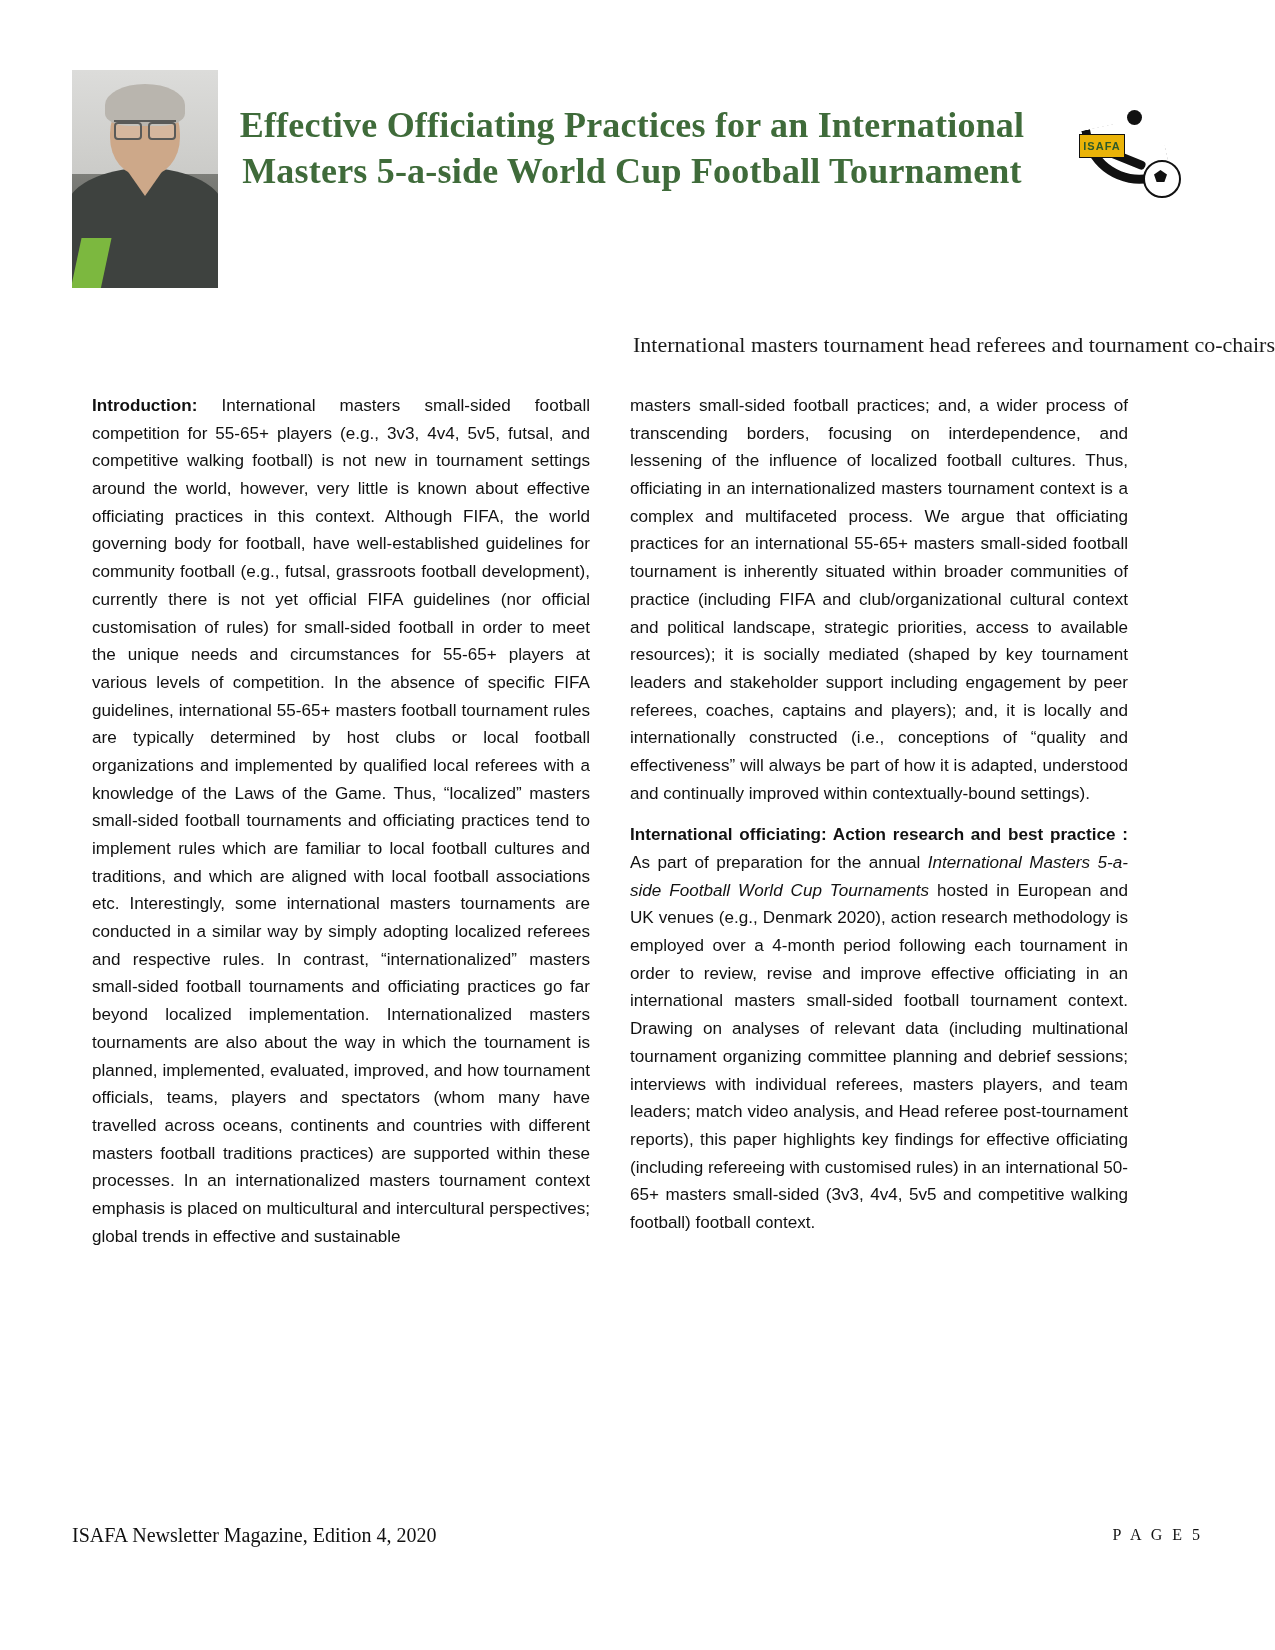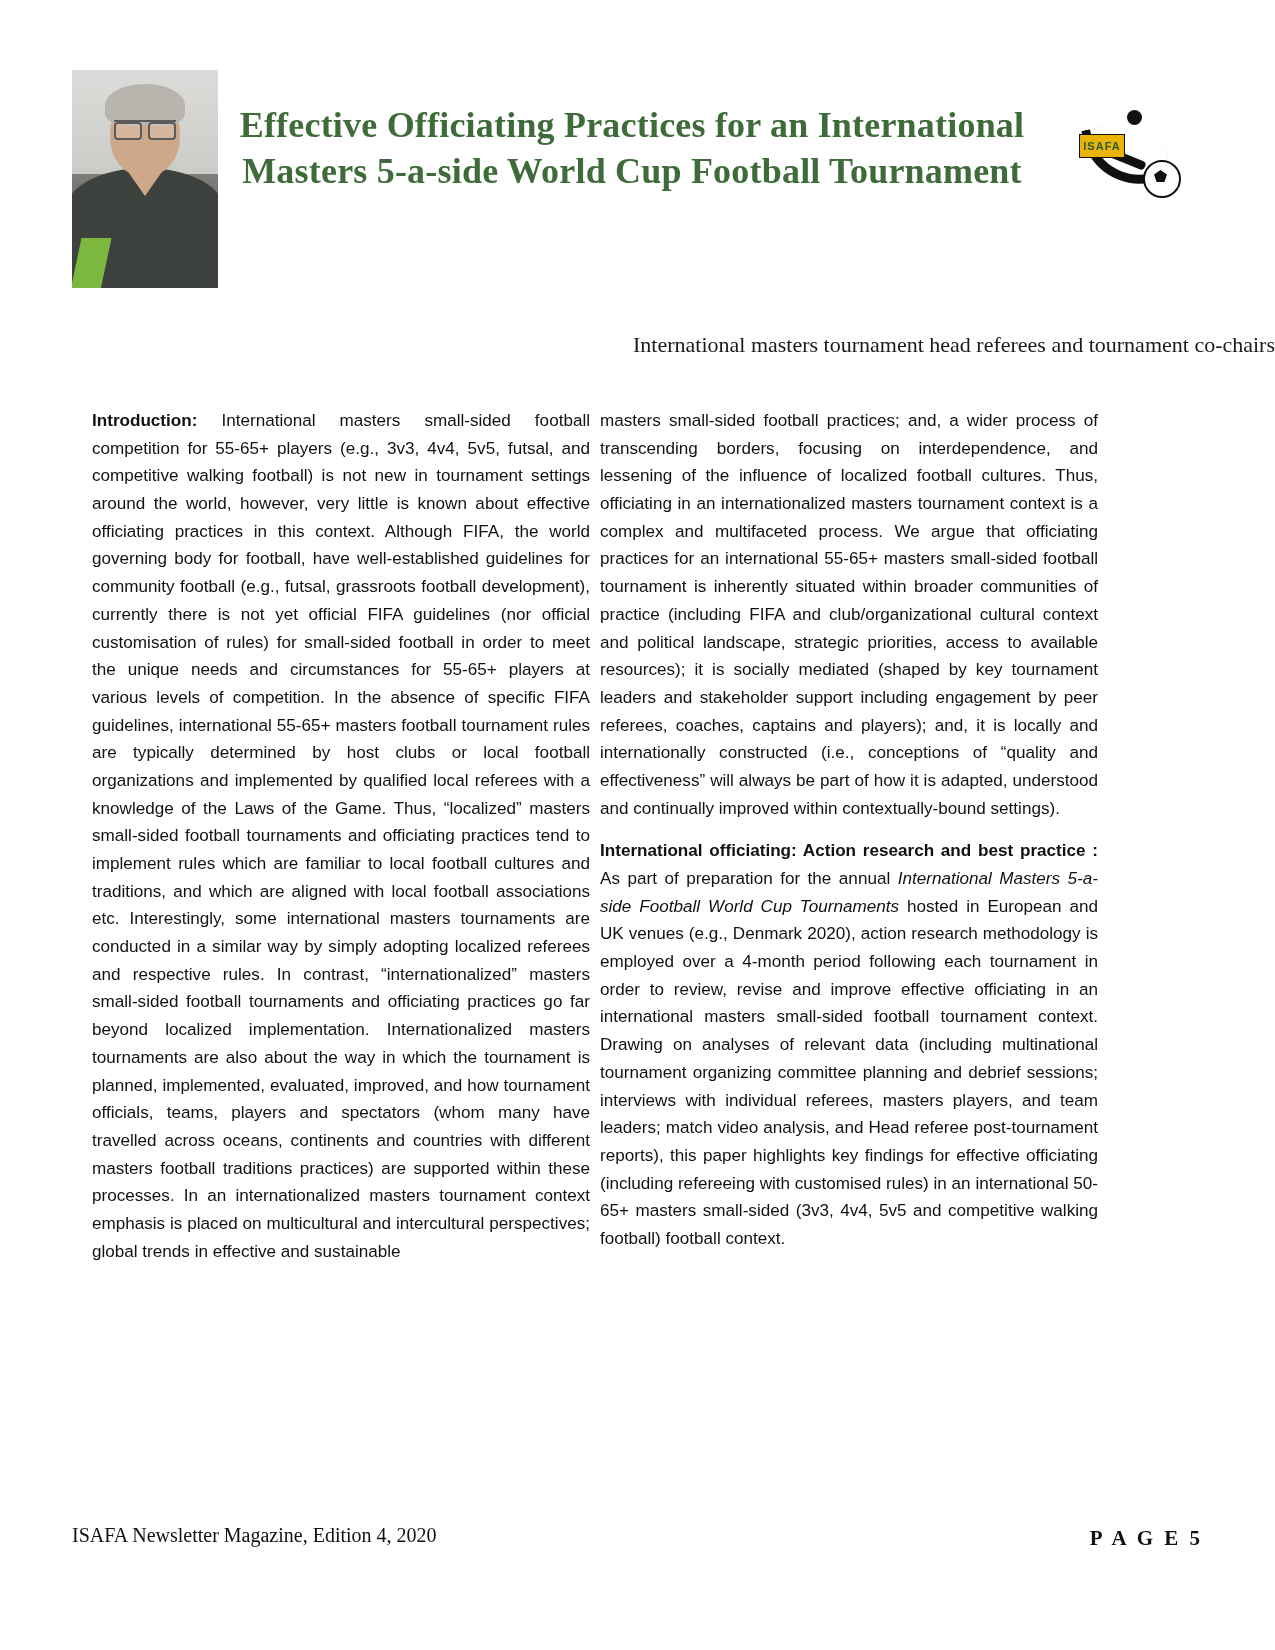--- a/index.html
+++ b/index.html
@@ -211,24 +211,24 @@
   .col {
     position: absolute;
     top: 0;
     width: 498px;
     font-size: 17.1px;
     line-height: 1.62;
     text-align: justify;
     color: #111111;
   }
   .col-left { left: 0; }
-  .col-right { left: 508px; }
+  .col-right { left: 538px; }
 
   .col p {
-    margin: 15px 0 14px 0;
+    margin: 0 0 14px 0;
   }
   .lead {
     font-weight: bold;
   }
   .ital {
     font-style: italic;
   }
 
   
   .footer-rule {
@@ -244,22 +244,22 @@
     top: 1524px;
     font-family: "Liberation Serif", serif;
     font-size: 20px;
     color: #111111;
   }
   .footer-right {
     position: absolute;
     right: 72px;
     top: 1526px;
     font-family: "Liberation Serif", serif;
-    font-size: 21px;
-    font-weight: bold;
+    font-size: 16px;
+    font-weight: normal;
     letter-spacing: 3px;
     color: #111111;
   }
 </style>
 </head>
 <body>
 
 <div class="page">
 
   <div class="header">

